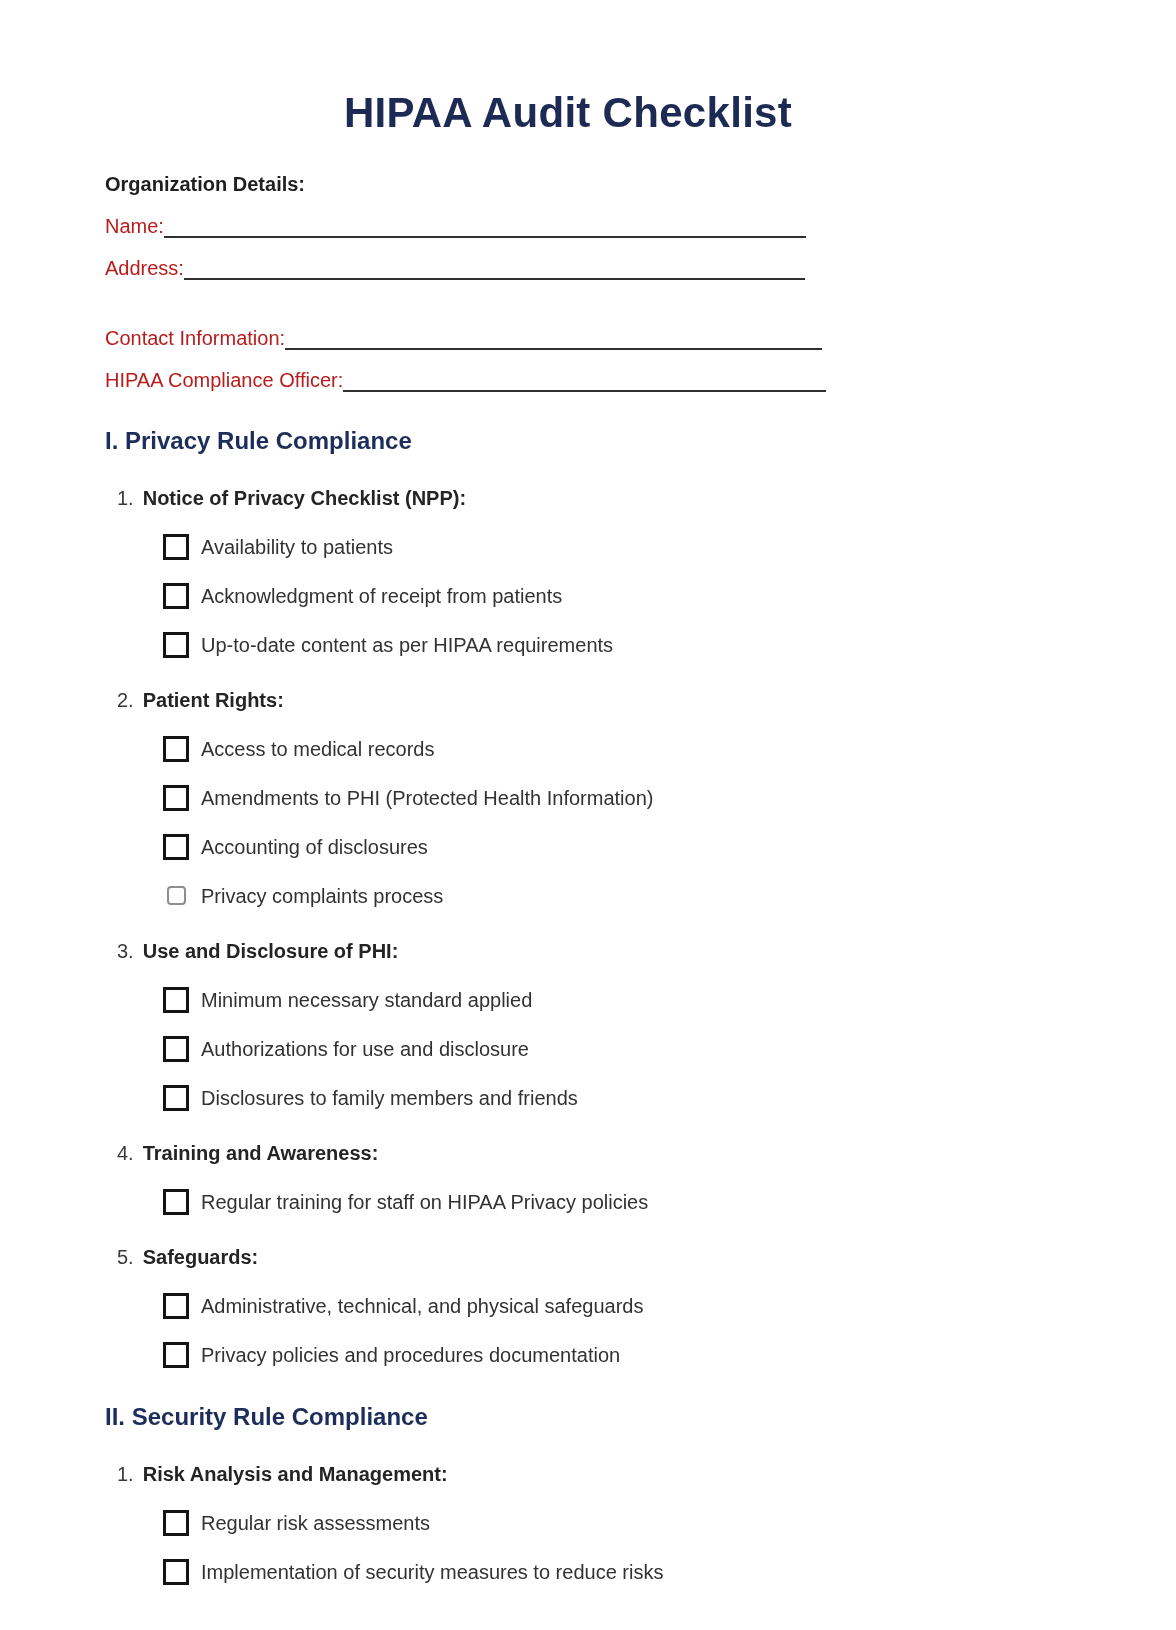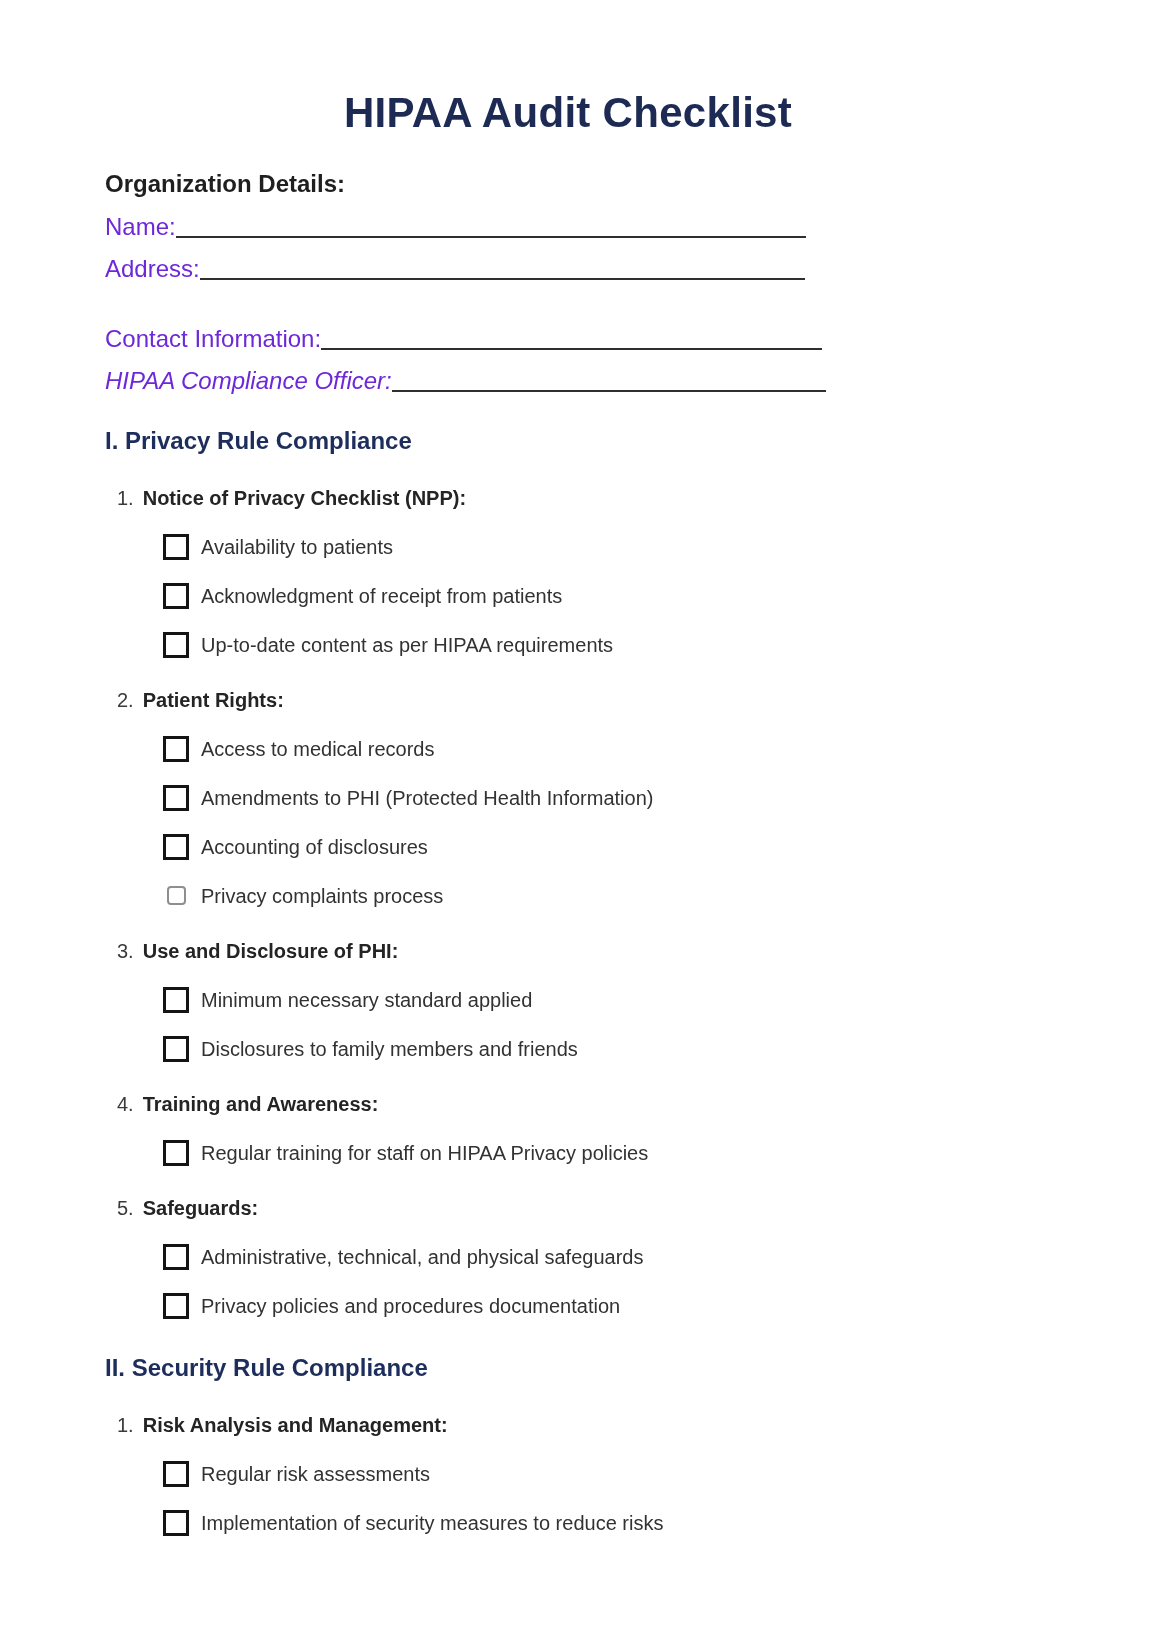--- a/index.html
+++ b/index.html
@@ -24,43 +24,43 @@
     margin: 0 0 36px 0;
     text-align: center;
     font-size: 42px;
     font-weight: bold;
     color: #1c2a54;
     letter-spacing: 0.3px;
     line-height: 1.1;
   }
   .org-heading {
     margin: 0;
-    font-size: 24px;
+    font-size: 20px;
     font-weight: bold;
     color: #1f1f1f;
     line-height: 24px;
   }
   .field-row {
     display: flex;
     align-items: flex-end;
     margin-top: 19px;
-    font-size: 24px;
-    color: #6d28d9;
+    font-size: 20px;
+    color: #b91c1c;
     line-height: 23px;
   }
   .field-label { white-space: nowrap; }
   .fill-line {
     flex: 1;
     border-bottom: 2px solid #2f2f2f;
     height: 21px;
   }
   .fw-a { width: 701px; }
   .fw-b { width: 700px; }
   .fw-c { width: 717px; margin-top: 47px; }
-  .fw-d { width: 721px; font-style: italic; }
+  .fw-d { width: 721px; }
   .section-heading {
     margin: 34px 0 0 0;
     font-size: 24px;
     font-weight: bold;
     color: #1e2e5c;
     line-height: 30px;
   }
   .subsection-heading {
     display: flex;
     margin: 30px 0 0 12px;
@@ -177,20 +177,24 @@
   <div class="subsection-heading">
     <span class="subsection-number">3.</span>
     <span class="subsection-title">Use and Disclosure of PHI:</span>
   </div>
   <div class="check-row">
     <span class="checkbox"></span>
     <span class="check-label">Minimum necessary standard applied</span>
   </div>
   <div class="check-row">
     <span class="checkbox"></span>
+    <span class="check-label">Authorizations for use and disclosure</span>
+  </div>
+  <div class="check-row">
+    <span class="checkbox"></span>
     <span class="check-label">Disclosures to family members and friends</span>
   </div>
 
   <div class="subsection-heading">
     <span class="subsection-number">4.</span>
     <span class="subsection-title">Training and Awareness:</span>
   </div>
   <div class="check-row">
     <span class="checkbox"></span>
     <span class="check-label">Regular training for staff on HIPAA Privacy policies</span>

